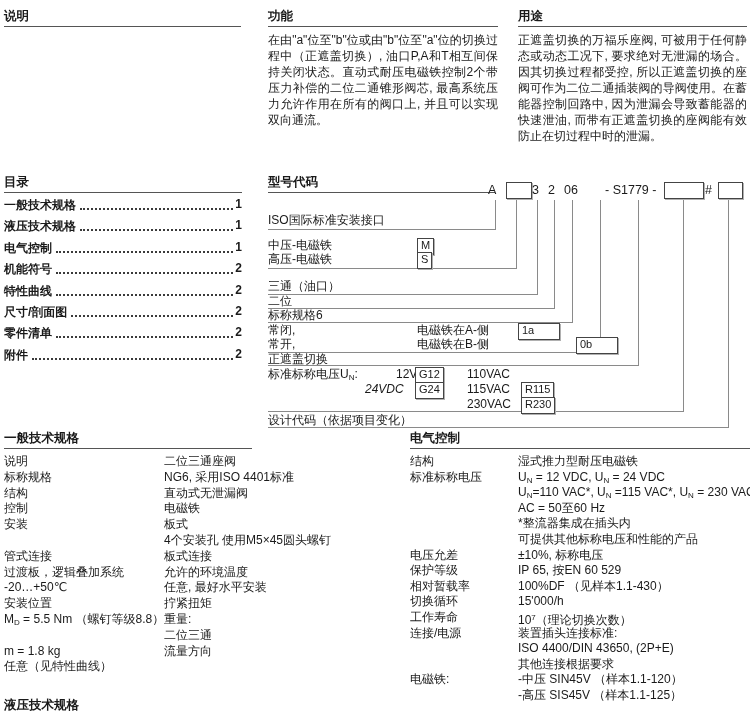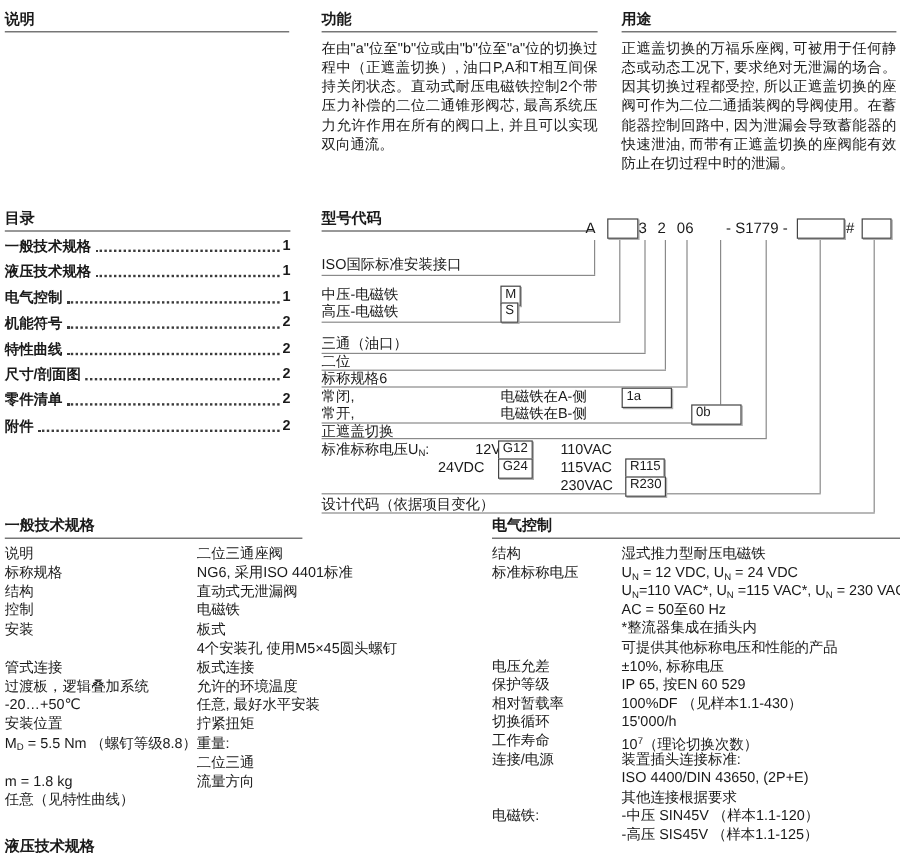--- a/index.html
+++ b/index.html
@@ -161,21 +161,21 @@
   <span class="tc-box" style="left:264px;top:161px;width:34px;margin-left:44px;">0b</span>
 
   <span class="tc-label" style="left:0;top:177px;">正遮盖切换</span>
 
   <span class="tc-label" style="left:0;top:192px;">标准标称电压U<sub>N</sub>:</span>
   <span class="tc-label" style="left:97px;top:192px;margin-left:31px;">12VDC</span>
   <span class="tc-box" style="left:147px;top:191px;">G12</span>
   <span class="tc-label" style="left:199px;top:192px;">110VAC</span>
   <span class="tc-box" style="left:253px;top:191px;margin-top:24px;">R110</span>
 
-  <span class="tc-label" style="left:97px;top:207px;">24VDC</span>
+  <span class="tc-label" style="left:97px;top:207px;font-style:italic;">24VDC</span>
   <span class="tc-box" style="left:147px;top:206px;">G24</span>
   <span class="tc-label" style="left:199px;top:207px;">115VAC</span>
   <span class="tc-box" style="left:253px;top:206px;">R115</span>
 
   <span class="tc-label" style="left:199px;top:222px;">230VAC</span>
   <span class="tc-box" style="left:253px;top:221px;">R230</span>
 
   <span class="tc-label" style="left:0;top:238px;">设计代码（依据项目变化）</span>
 </div>
 

